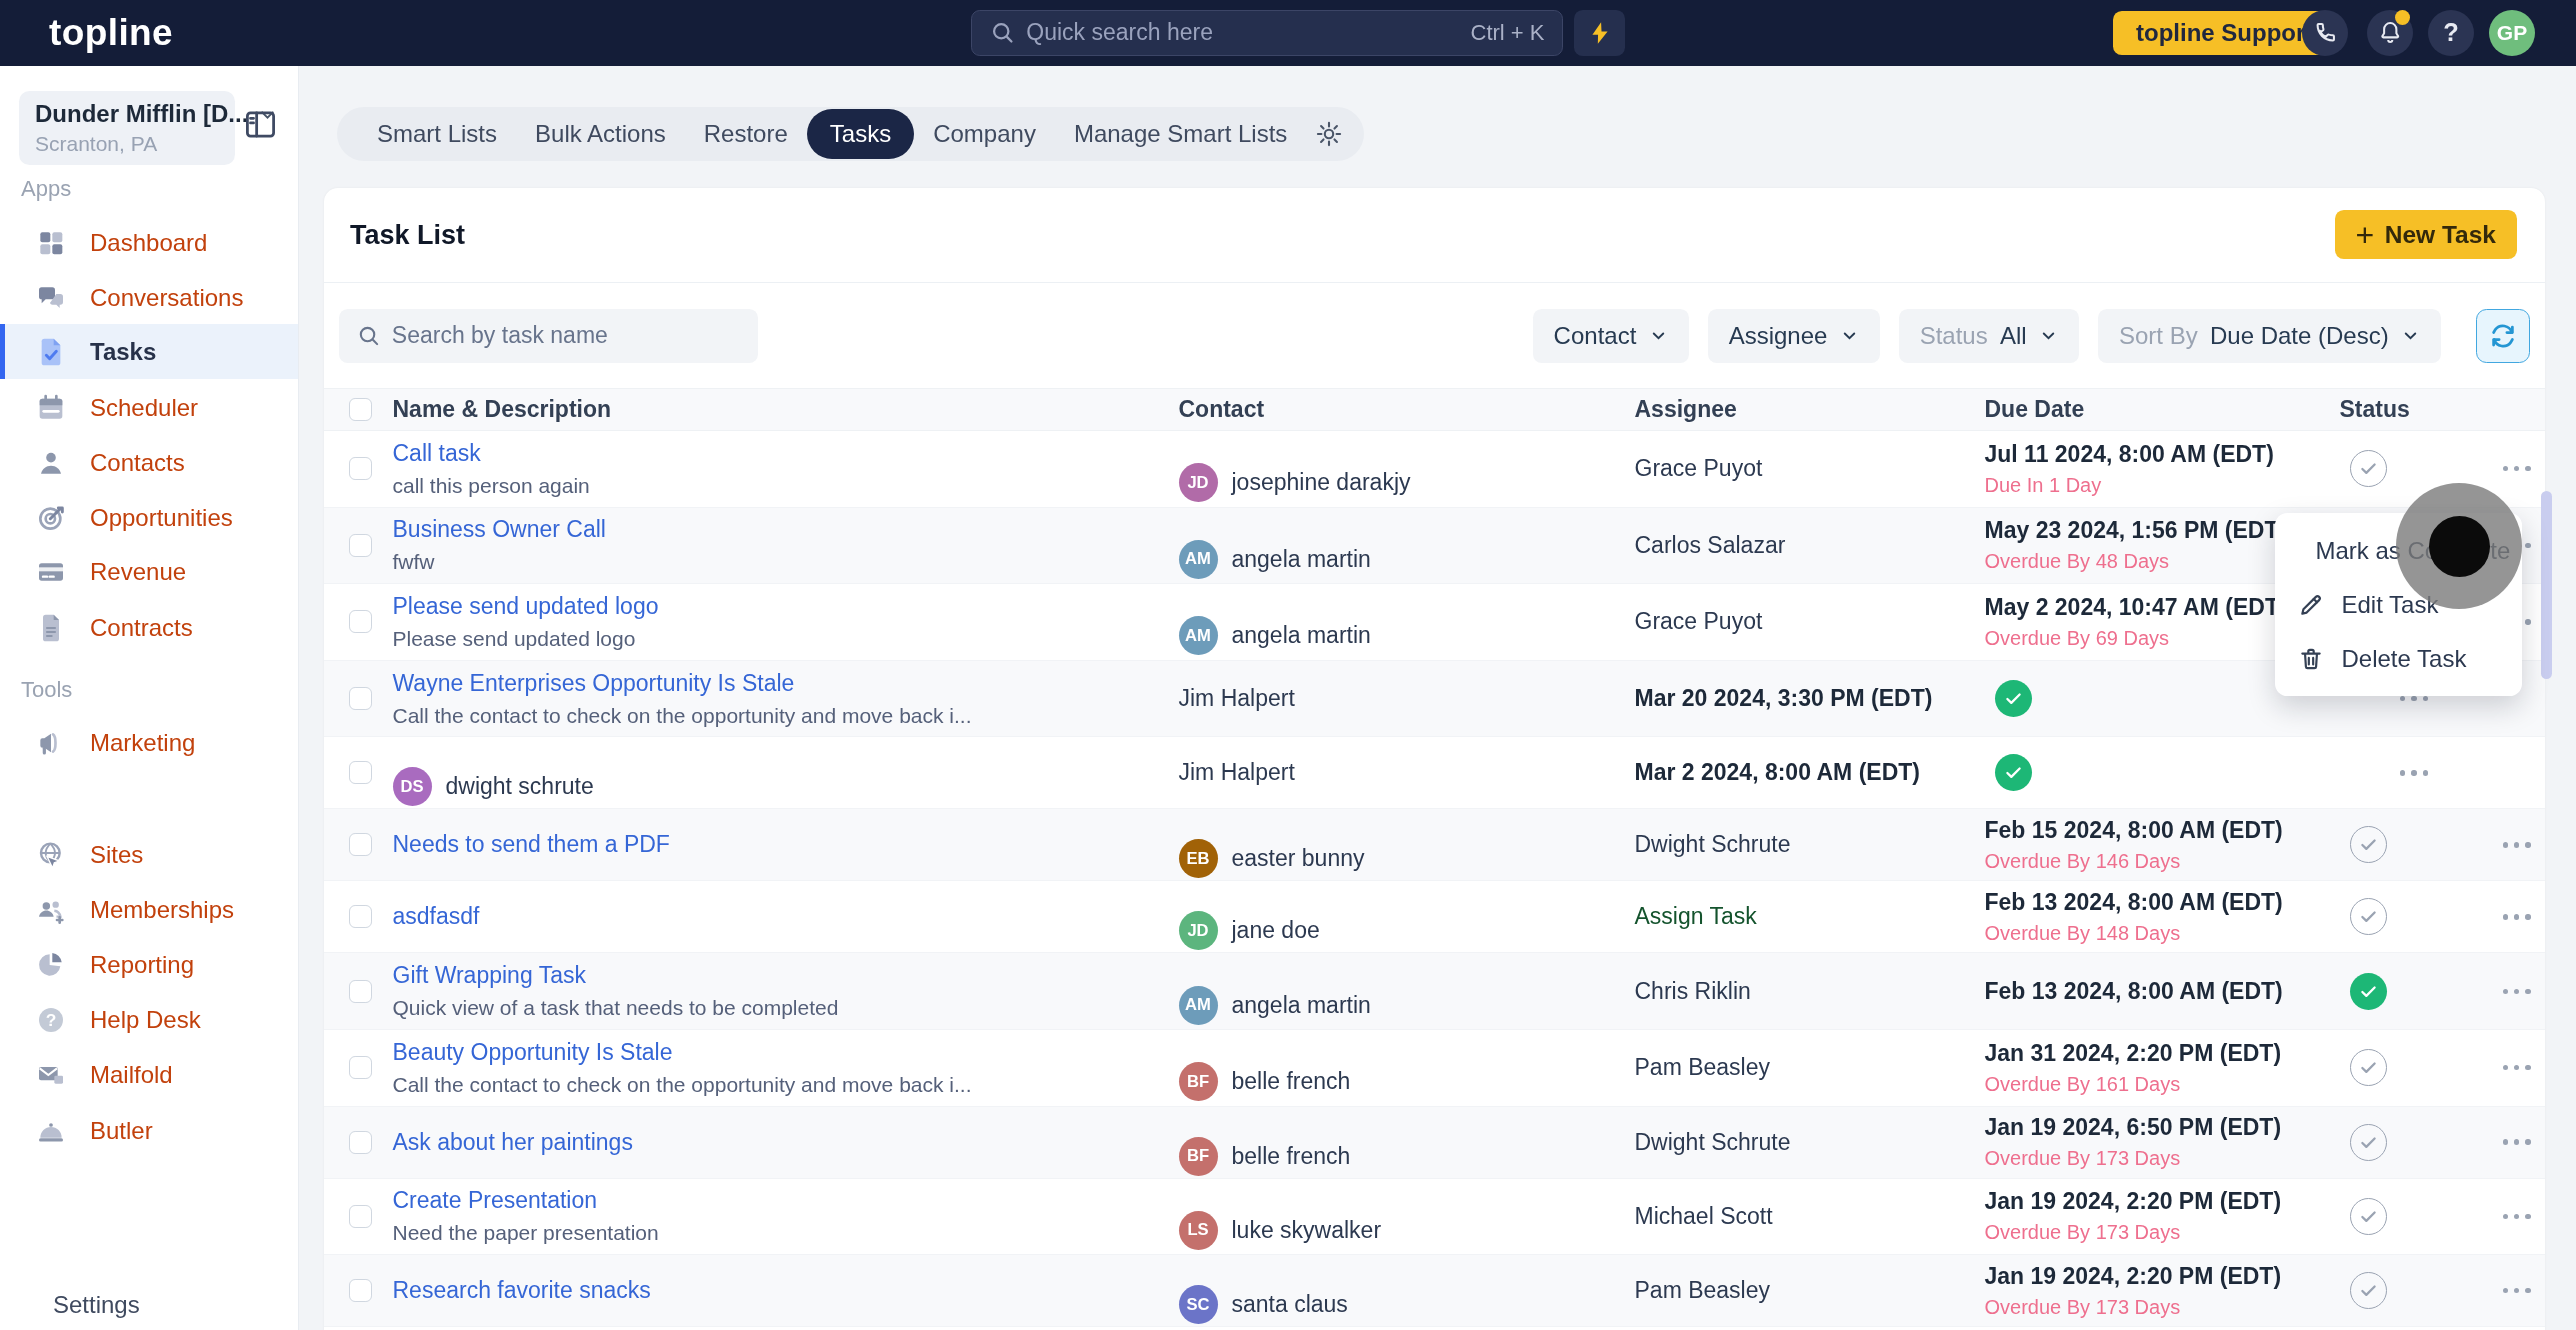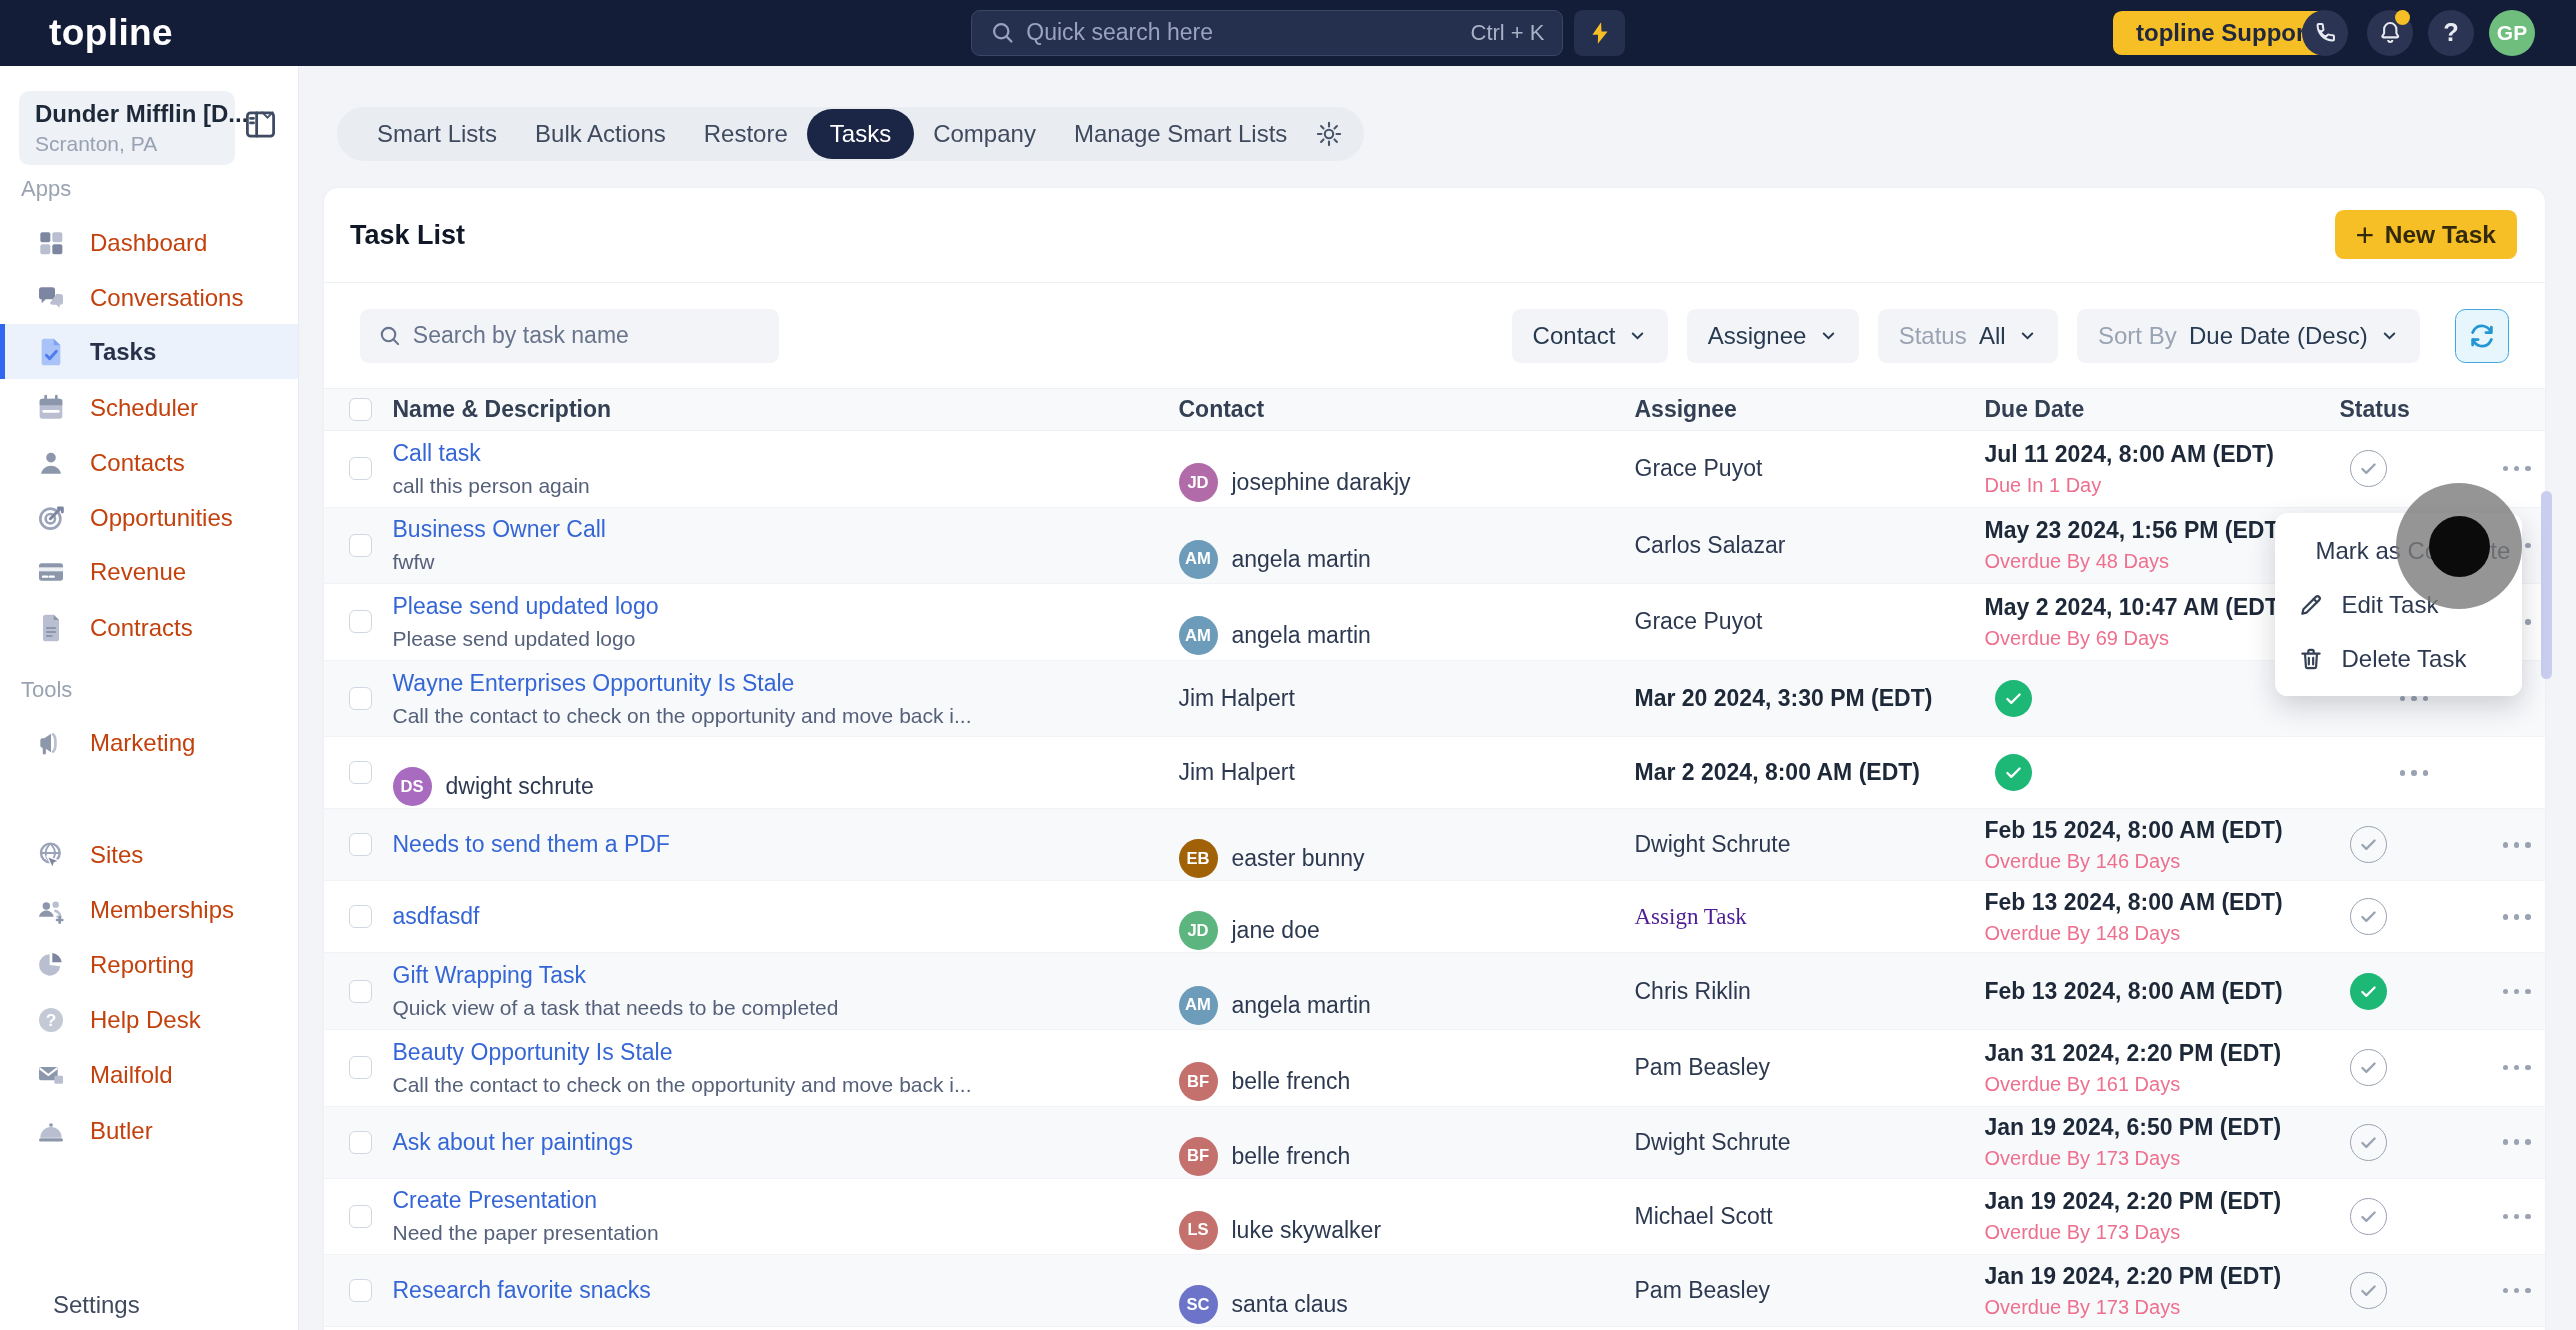--- a/index.html
+++ b/index.html
@@ -52,21 +52,21 @@
 
   
   .card{position:absolute;left:324px;top:188px;width:2221px;height:1174px;background:#fff;border-radius:14px;
         box-shadow:0 0.9px 2.6px rgba(16,24,40,.06);}
   .card-header{position:relative;height:94px;border-bottom:0.9px solid #ecf0f4;display:flex;align-items:center;padding:0 26px;}
   .page-title{font-size:27px;font-weight:700;color:#101828;}
   .new-task{position:absolute;right:28px;top:22px;height:49px;background:#f6bf26;border-radius:8.8px;
             display:flex;align-items:center;gap:10.5px;padding:0 21px;font-size:24.5px;font-weight:600;color:#33290b;}
   .new-task .plus{font-size:32px;font-weight:400;line-height:0;}
 
-  .filter-row{height:105px;display:flex;align-items:center;padding:0 36px;}
+  .filter-row{height:105px;display:flex;align-items:center;padding:0 15px;}
   .search-input{width:419px;height:54px;background:#f2f4f7;border-radius:8.8px;display:flex;align-items:center;
                 gap:12.3px;padding:0 17.5px;box-sizing:border-box;}
   .search-input .ph{color:#68748c;font-size:23px;}
   .filter-spacer{flex:1;}
   .btn-filter{background:#f2f4f7;border-radius:8.8px;height:54px;display:flex;align-items:center;gap:12.3px;
               padding:0 21px;font-size:24px;color:#273a51;margin-left:19px;white-space:nowrap;}
   .btn-filter .muted{color:#9aa3b2;}
   .refresh-btn{width:54px;height:54px;background:#e7f5fd;border:1.8px solid #41a7e0;border-radius:10.5px;
                display:flex;align-items:center;justify-content:center;margin-left:35px;box-sizing:border-box;}
 
@@ -77,21 +77,21 @@
   .trow:nth-child(even){background:#f8f9fb;}
   .checkbox{width:23px;height:23px;border:1.8px solid #d0d7e0;border-radius:6.1px;background:#fff;box-sizing:border-box;}
   .name-cell{display:flex;flex-direction:column;justify-content:center;gap:7px;padding:8.8px 0;}
   .task-link{color:#3566d6;font-size:23px;}
   .task-desc{color:#55607a;font-size:21px;}
   .task-desc:empty{display:none;}
   .contact-cell{display:flex;align-items:center;gap:14px;font-size:23px;color:#2c3950;margin-top:28px;}
   .avatar{width:39px;height:39px;border-radius:50%;background:#8d97ac;color:#fff;font-size:16.6px;font-weight:600;
           display:flex;align-items:center;justify-content:center;flex:0 0 39px;}
   .assignee{font-size:23px;color:#2c3950;}
-  .assignee.link{color:#4c1d95;font-family:Liberation Serif, serif;}
+  .assignee.link{color:#14532d;}
   .due-cell{display:flex;flex-direction:column;gap:6.1px;}
   .due-date{font-size:23px;font-weight:600;color:#1d2939;}
   .due-note{font-size:20px;color:#ee6f8e;}
   .due-note:empty{display:none;}
   .status-toggle{width:37px;height:37px;border-radius:50%;margin-left:10.5px;display:flex;align-items:center;
                  justify-content:center;box-sizing:border-box;}
   .status-toggle[data-status="pending"]{border:1.8px solid #9aa3b2;color:#9aa3b2;}
   .status-toggle[data-status="complete"]{background:#1db776;color:#fff;}
   .dots{display:flex;gap:6.1px;justify-content:center;}
   .dot{width:5.3px;height:5.3px;border-radius:50%;background:#9aa3b2;}

